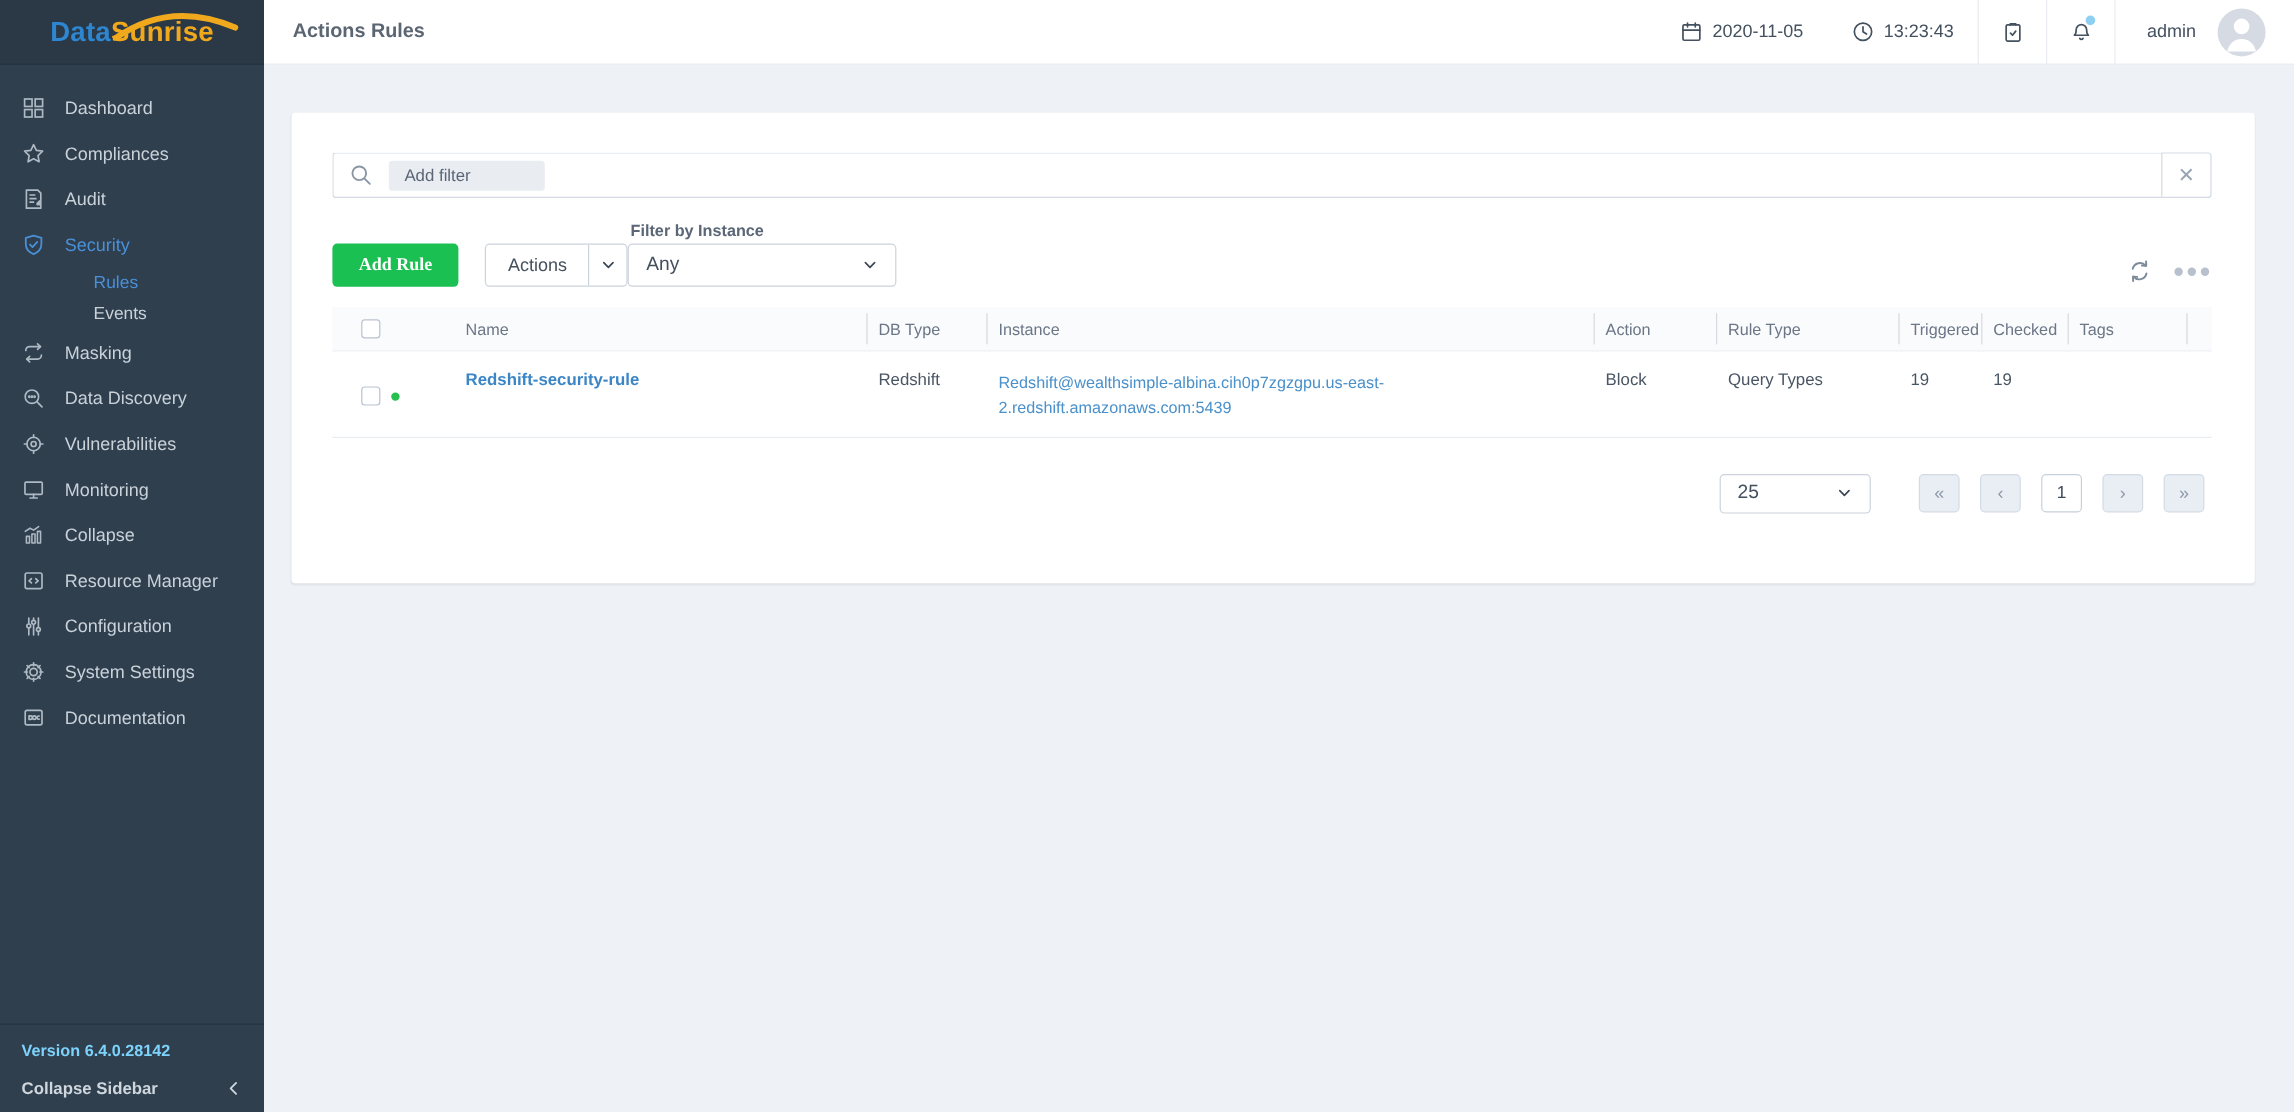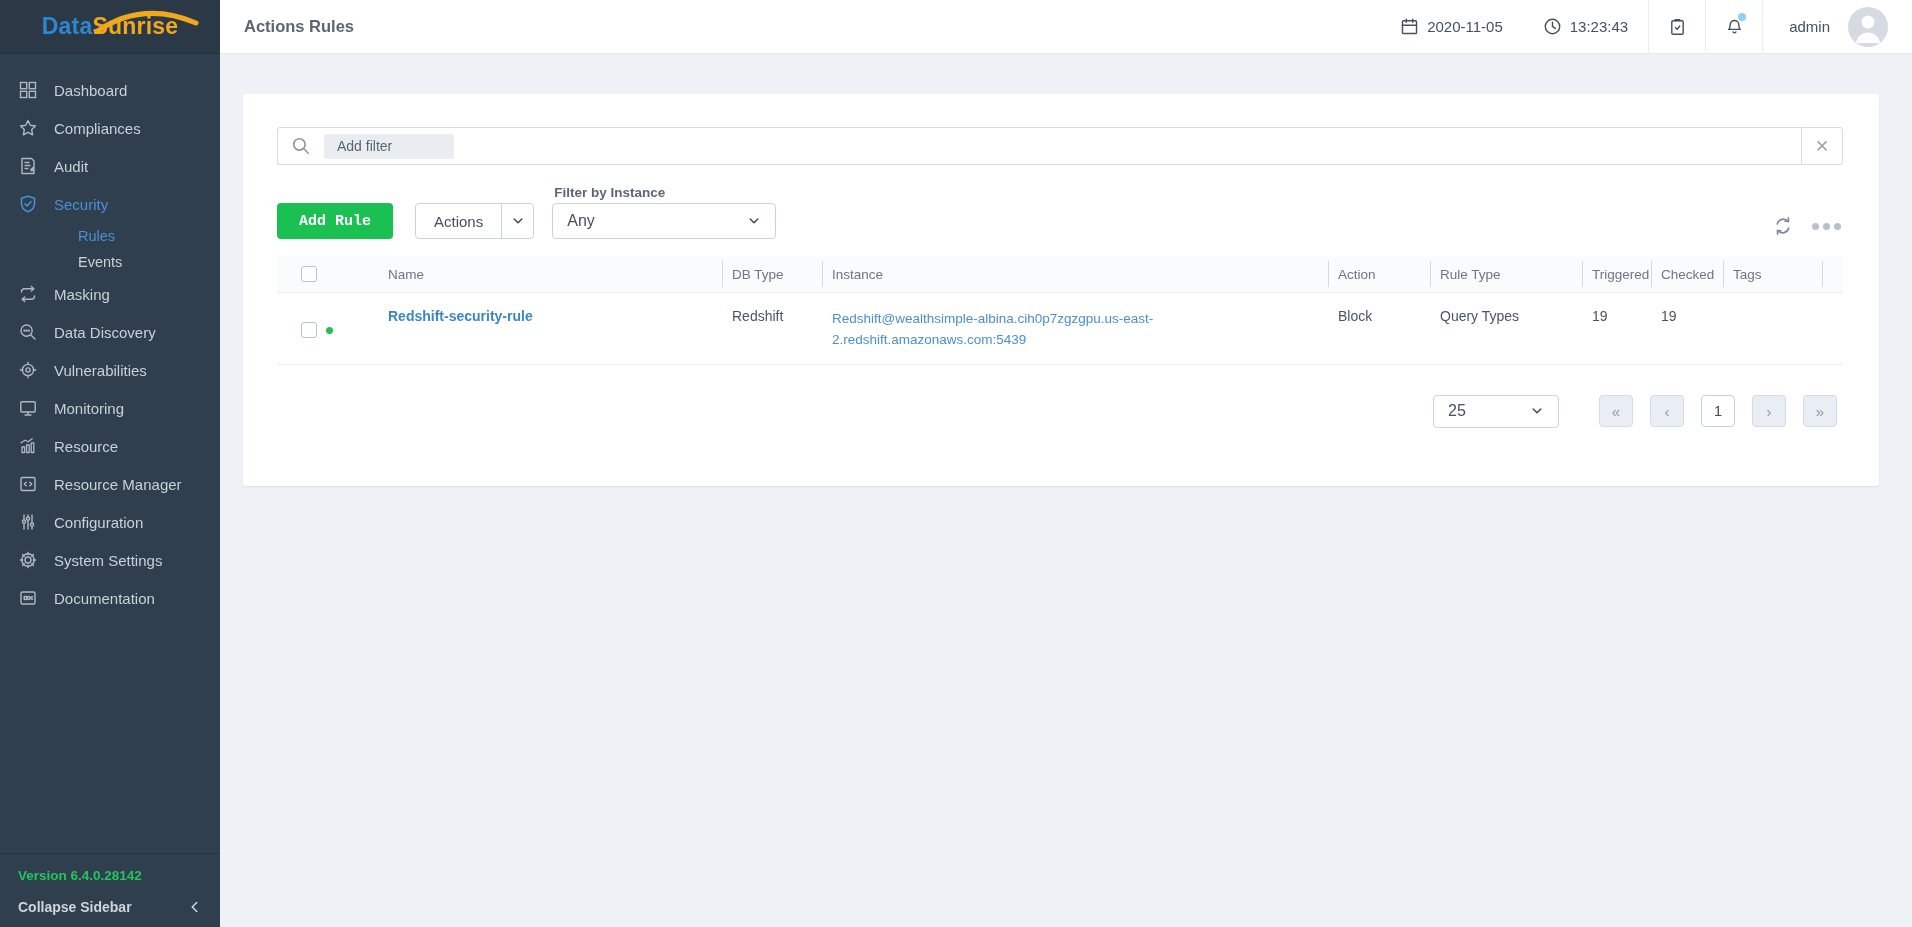--- a/index.html
+++ b/index.html
@@ -38,21 +38,21 @@
   .nav-item.active .nicon { color: var(--active-blue, #4a90d9); }
   .nav-sub {
     height:26px; display:flex; align-items:center;
     padding-left:54px; cursor:pointer; color:#c9d1d9; font-size:14.5px;margin-left:24px;
   }
   .nav-sub.active { color: var(--active-blue, #4486c7); }
   .side-footer {
     position:absolute; left:0; right:0; bottom:0;
     border-top:1px solid #27333f; padding:14px 18px 12px 18px;
   }
-  .version { color:#22c55e; font-size:13.5px; font-weight:bold; margin-bottom:16px; }
+  .version { color:#7dd3fc; font-size:13.5px; font-weight:bold; margin-bottom:16px; }
   .collapse-row { display:flex; align-items:center; justify-content:space-between; cursor:pointer; }
   .collapse-label { color:#cfd6dd; font-size:14px; font-weight:bold; }
   .collapse-chev { color:#cfd6dd; width:14px; height:14px; }
 
   
   .main { flex:1; display:flex; flex-direction:column; }
   .topbar {
     height:54px; background:#fff; border-bottom:1px solid #e6e9ee;
     display:flex; align-items:center;
   }
@@ -92,26 +92,26 @@
     border-radius:0 3px 3px 0; background:#fff;
     display:flex; align-items:center; justify-content:center;
     font-size:17px; color:#9aa5b2; cursor:pointer;
   }
 
   
   .toolbar { margin:20px 36px 0 34px; padding-top:18px; display:flex; align-items:flex-end; position:relative; }
   .btn-green {
     height:36px; padding:0 22px; background: var(--accent-green, #1ac052);
     color:#fff; border:none; border-radius:4px; font-size:15px; font-weight:bold;
-    cursor:pointer; font-family:Liberation Mono, monospace;
+    cursor:pointer; font-family:Liberation Serif, serif;
   }
   .split-btn { display:flex; margin-left:22px; height:36px; border:1px solid #ccd3dc; border-radius:4px; overflow:hidden; background:#fff; }
   .split-main { padding:0 18px; display:flex; align-items:center; font-size:15px; color:#45505e; cursor:pointer; }
   .split-caret { width:32px; border-left:1px solid #ccd3dc; display:flex; align-items:center; justify-content:center; color:#3a4654; cursor:pointer; }
-  .filter-wrap { margin-left:18px; position:relative; }
+  .filter-wrap { position:relative; }
   .filter-label { position:absolute; top:-18px; left:2px; font-size:13.5px; font-weight:bold; color:#5b6676; white-space:nowrap; }
   .select {
     height:36px; border:1px solid #ccd3dc; border-radius:4px; background:#fff;
     display:flex; align-items:center; justify-content:space-between;
     padding:0 14px; font-size:16px; color:#45505e; cursor:pointer;
   }
   .select-instance { width:224px; }
   .chev { width:14px; height:14px; color:#3a4654; }
   .toolbar-right { margin-left:auto; display:flex; align-items:center; gap:16px; margin-bottom:2px; }
   .refresh-btn { width:22px; height:22px; color:#7e8b9b; cursor:pointer; }
@@ -259,21 +259,21 @@
     </div>
     <div class="nav-item">
       <span class="nicon">
         <svg width="20" height="20" viewBox="0 0 20 20" fill="none" stroke="currentColor" stroke-width="1.3" stroke-linecap="round" stroke-linejoin="round">
             <path d="M3 6.8l4-2.6 3 1.6 4.2-3"></path>
             <rect x="4" y="11" width="2.6" height="5.5"></rect>
             <rect x="8.6" y="9" width="2.6" height="7.5"></rect>
             <rect x="13.2" y="6.8" width="2.6" height="9.7"></rect>
           </svg>
       </span>
-      <span>Resource</span>
+      <span>Collapse</span>
     </div>
     <div class="nav-item">
       <span class="nicon">
         <svg width="20" height="20" viewBox="0 0 20 20" fill="none" stroke="currentColor" stroke-width="1.4" stroke-linecap="round" stroke-linejoin="round">
             <rect x="3" y="3.5" width="14" height="13" rx="1.5"></rect>
             <path d="M8.2 8.3L6.2 10l2 1.7M11.8 8.3l2 1.7-2 1.7"></path>
           </svg>
       </span>
       <span>Resource Manager</span>
     </div>

